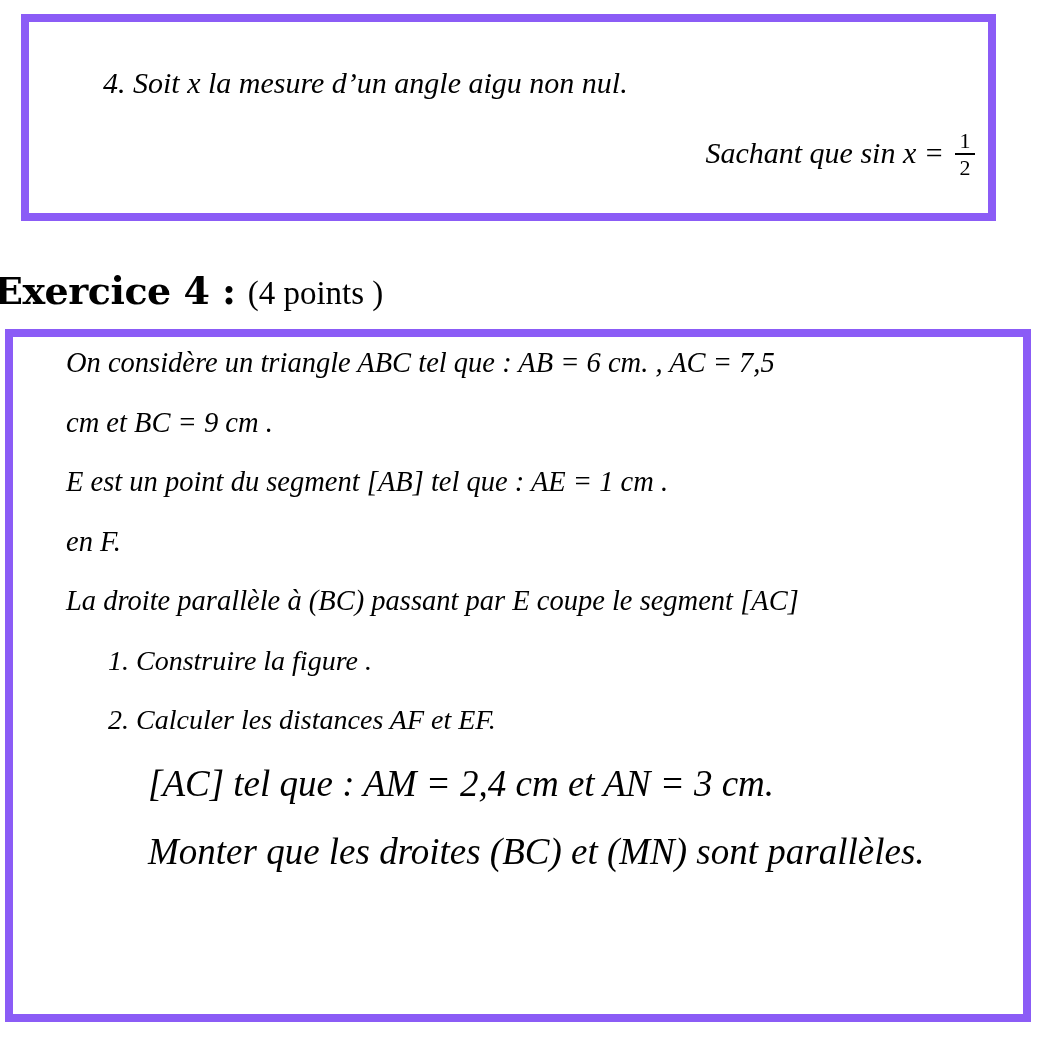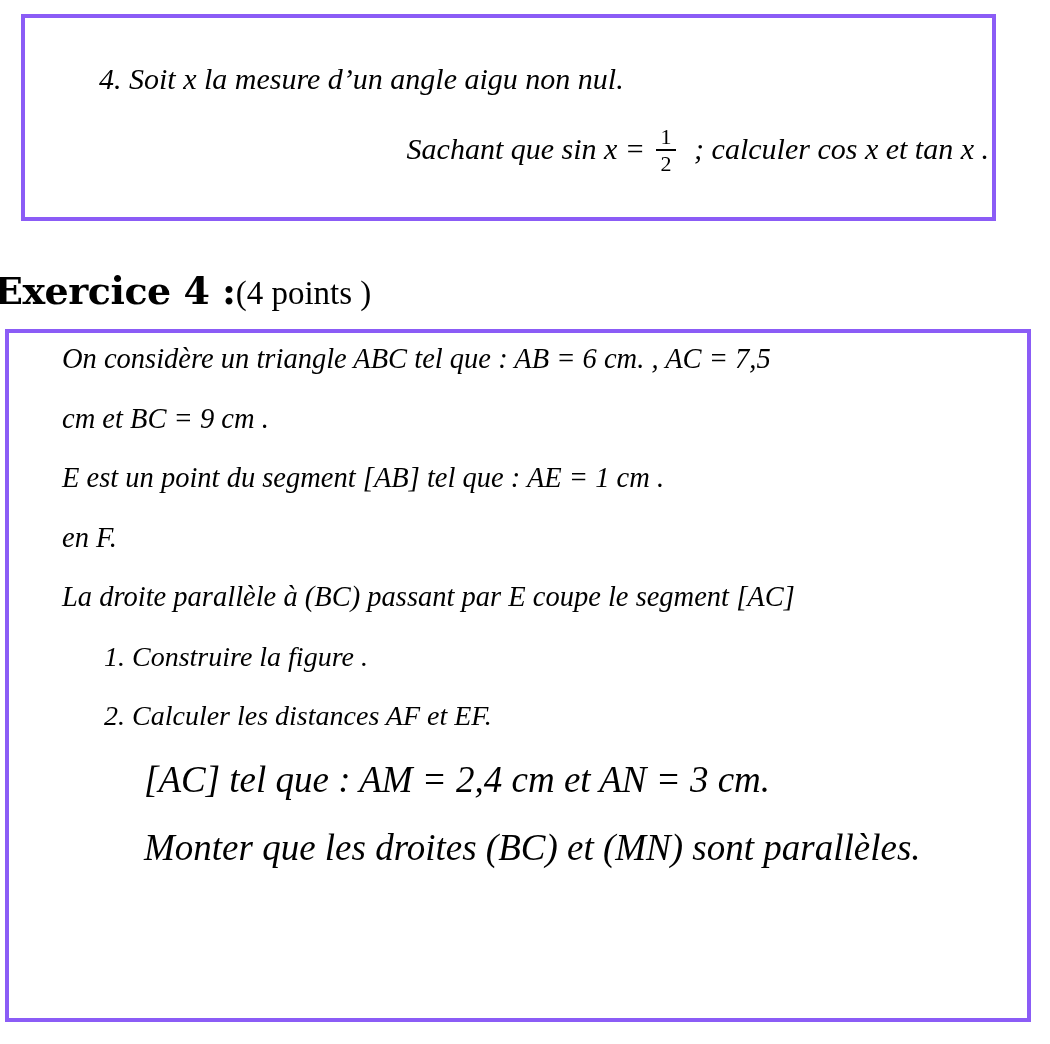--- a/index.html
+++ b/index.html
@@ -16,21 +16,21 @@
     background: #ffffff;
     overflow: hidden;
     font-family: "Liberation Serif", "DejaVu Serif", serif;
     color: #000000;
   }
 
   
   .box {
     position: absolute;
     box-sizing: border-box;
-    border: 4px solid #8b5cf6;
+    border: 8px solid #8b5cf6;
     background: #ffffff;
   }
 
   #box-q4 {
     left: 21px;
     top: 14px;
     width: 975px;
     height: 207px;
   }
 
@@ -113,21 +113,21 @@
     font-family: "DejaVu Serif", "Liberation Serif", serif;
     font-weight: 700;
     font-size: 38px;
     letter-spacing: -0.5px;
   }
 
   .ex-heading .ex-points {
     font-family: "Liberation Serif", "DejaVu Serif", serif;
     font-weight: 400;
     font-size: 33px;
-    margin-left: 0;
+    margin-left: 12px;
   }
 
   
   .ex4-inner {
     position: absolute;
     left: 53px;
     top: 12px;
     width: 960px;
   }
 
@@ -169,21 +169,20 @@
 
       <div class="q4-line q4-line-2">
         <span>Sachant que sin x =</span>
         <span class="sp-sm"></span>
         <span class="frac">
           <span class="num">1</span>
           <span class="bar"></span>
           <span class="den">2</span>
         </span>
         <span class="sp-md"></span>
-        <span>;  calculer cos x  et tan x .</span>
       </div>
 
     </div>
   </div>
 
   <div class="ex-heading">
     <span class="ex-title">Exercice 4 :</span><span class="ex-points">(4 points )</span>
   </div>
 
   <div class="box" id="box-ex4">

